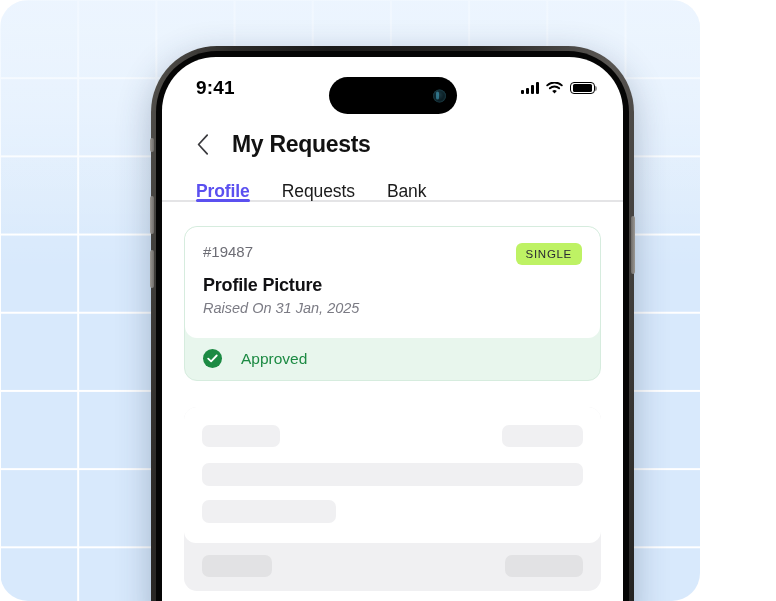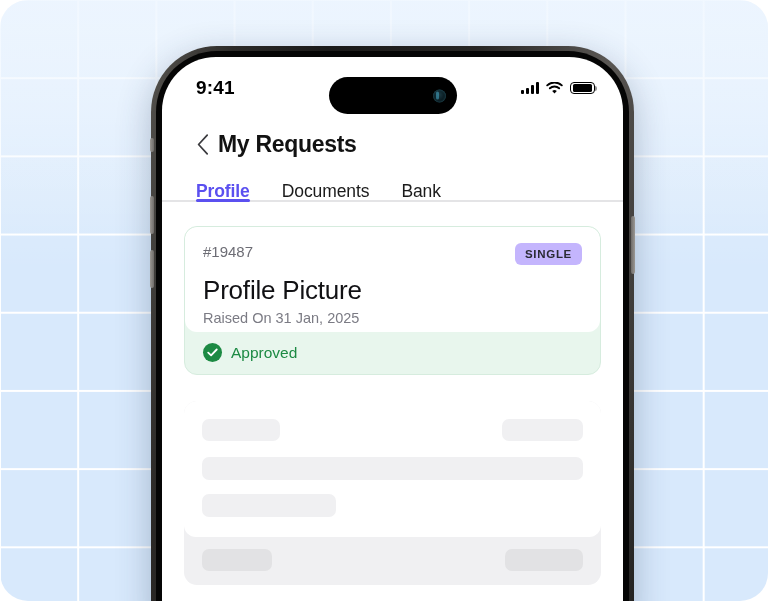--- a/index.html
+++ b/index.html
@@ -7,21 +7,21 @@
   html, body {
     width: 776px;
     height: 601px;
     overflow: hidden;
     font-family: "Liberation Sans", sans-serif;
   }
 
   
   #scene {
     position: relative;
-    width: 768px;
+    width: 700px;
     height: 601px;
     border-radius: 28px;
     overflow: hidden;
     background-color: #d8e9fc;
     background-image:
       linear-gradient(to bottom, rgba(255,255,255,0.55), rgba(255,255,255,0.0) 45%),
       linear-gradient(to right, #ffffff 1.6px, transparent 1.6px),
       linear-gradient(to bottom, #ffffff 1.6px, transparent 1.6px);
     background-size: 100% 100%, 78.2px 78.2px, 78.2px 78.2px;
     background-position: 0 0, -1px 0, 0 -1px;
@@ -132,21 +132,21 @@
   .battery::after {
     content:""; position:absolute; right:-3.4px; top:3.6px;
     width:2px; height:5px; border-radius:0 2px 2px 0; background:rgba(0,0,0,.42);
   }
   .battery span { display:block; height:100%; background:#000; border-radius:1.6px; }
 
   
   #nav-bar {
     display: flex;
     align-items: center;
-    gap: 4px;
+    gap: 18px;
     padding: 14px 24px 16px 30px;
   }
   #back-button {
     width: 22px; height: 30px;
     display: flex; align-items: center; justify-content: center;
     cursor: pointer;
   }
   #page-title {
     font-size: 23px;
     font-weight: 700;
@@ -197,56 +197,57 @@
   .request-card {
     background: #e8f6ed;
     border: 1px solid #d6ecde;
     border-radius: 13px;
     overflow: hidden;
     margin-bottom: 26px;
   }
   .request-card-body {
     background: #ffffff;
     border-radius: 12px;
-    padding: 16px 18px 6px 18px;
+    padding: 16px 18px 22px 18px;
   }
   .card-top-row {
     display: flex;
     align-items: flex-start;
     justify-content: space-between;
   }
   .request-id {
     font-size: 15px;
     color: #6d6d75;
   }
   .badge {
-    background: #c4b5fd;
+    background: #bef264;
     color: #2a2a33;
     font-size: 11.5px;
-    font-weight: 700;
+    font-weight: 400;
     letter-spacing: .7px;
     padding: 5px 10px;
     border-radius: 6px;
   }
   .request-title {
-    font-size: 26px;
-    font-weight: 400;
+    font-size: 18px;
+    font-weight: 700;
     color: #111114;
     margin-top: 10px;
     letter-spacing: -0.2px;
   }
   .request-date {
     font-size: 14.5px;
     color: #7b7b84;
     margin-top: 4px;
+    font-style: italic;
   }
   .status-row {
     display: flex;
     align-items: center;
-    gap: 9px;
+    gap: 19px;
     padding: 11px 18px 12px 18px;
   }
   .status-icon {
     width: 19px; height: 19px;
     border-radius: 50%;
     background: #1c8a43;
     display: flex; align-items: center; justify-content: center;
   }
   .status-text {
     font-size: 15.5px;
@@ -331,21 +332,21 @@
           <svg width="12" height="21" viewBox="0 0 12 21" aria-hidden="true">
             <path d="M10.2 1.2 L1.6 10.5 L10.2 19.8" stroke="#3b3b3f" stroke-width="1.7" fill="none" stroke-linecap="round" stroke-linejoin="round"></path>
           </svg>
         </div>
         <div id="page-title">My Requests</div>
       </div>
 
       <div id="tabs-wrap">
         <div id="tabs">
           <div class="tab active">Profile</div>
-          <div class="tab">Documents</div>
+          <div class="tab">Requests</div>
           <div class="tab">Bank</div>
         </div>
         <div id="tabs-underline"></div>
       </div>
 
       <div id="content">
 
         <div class="request-card">
           <div class="request-card-body">
             <div class="card-top-row">

